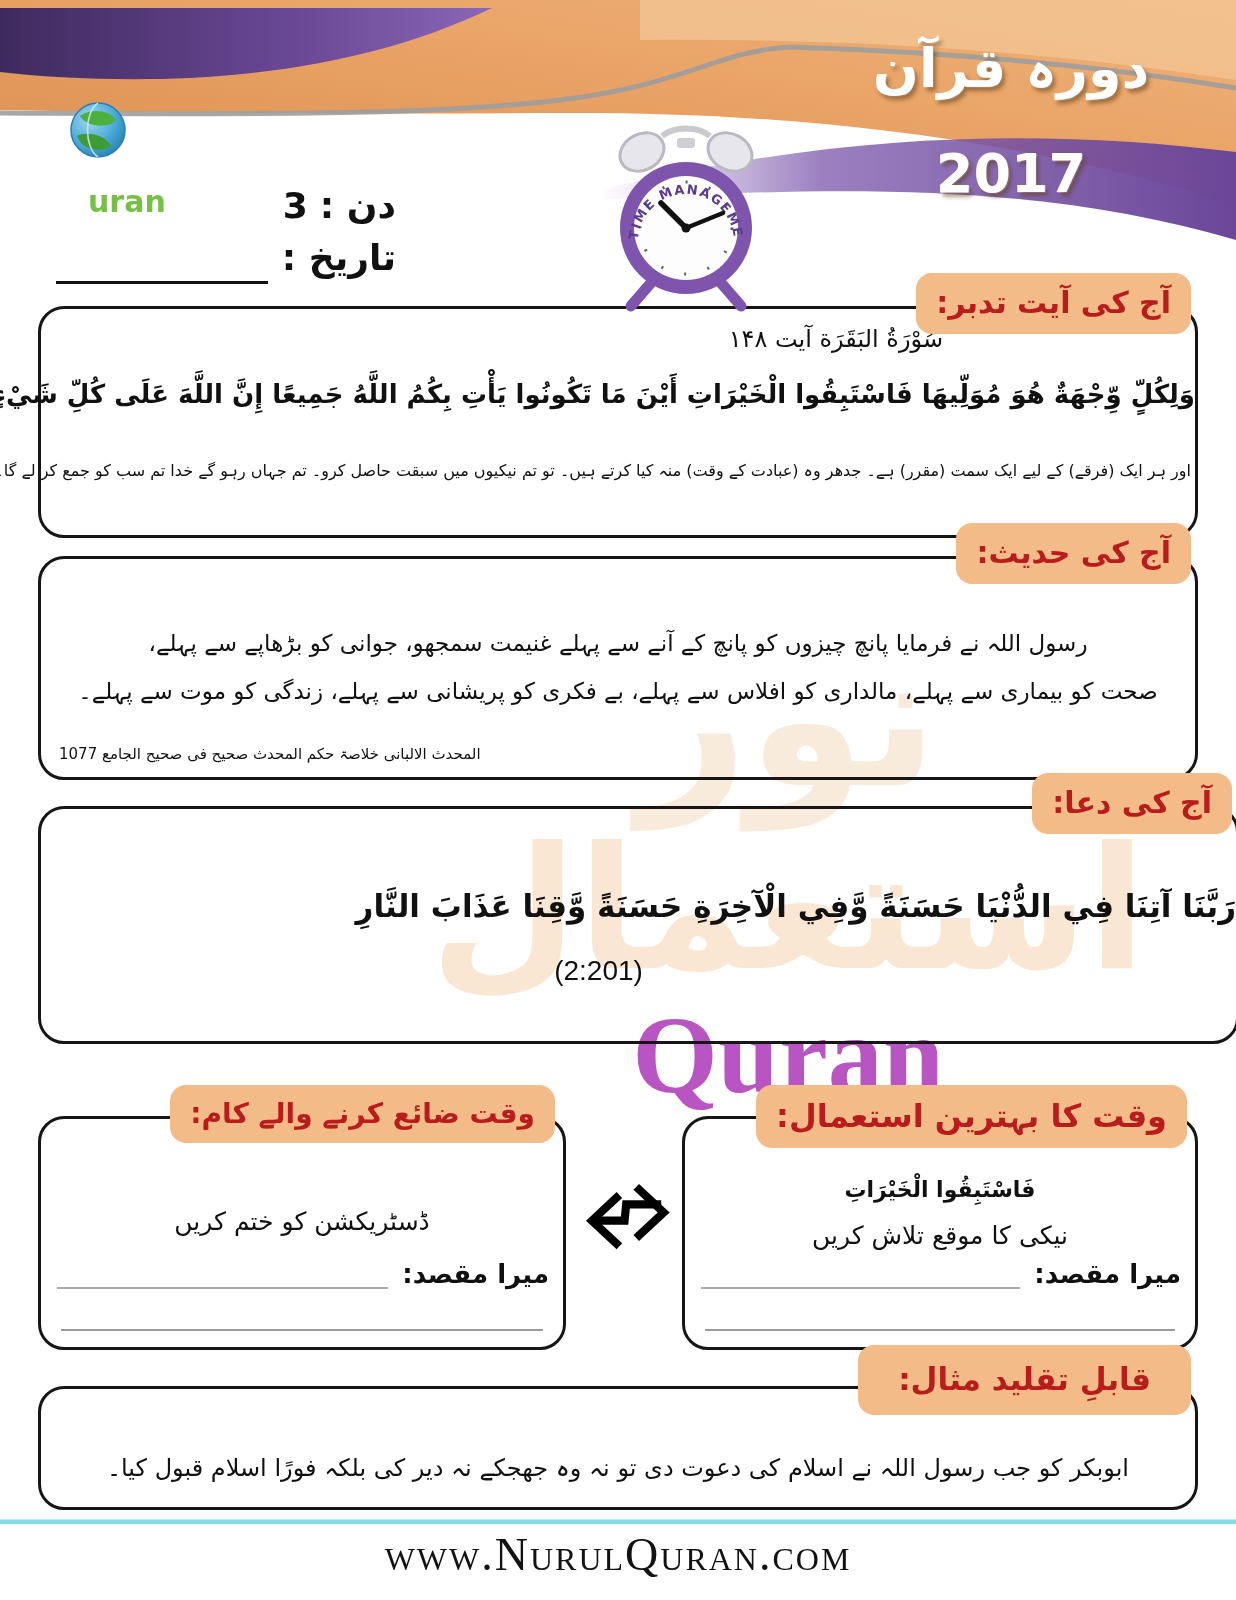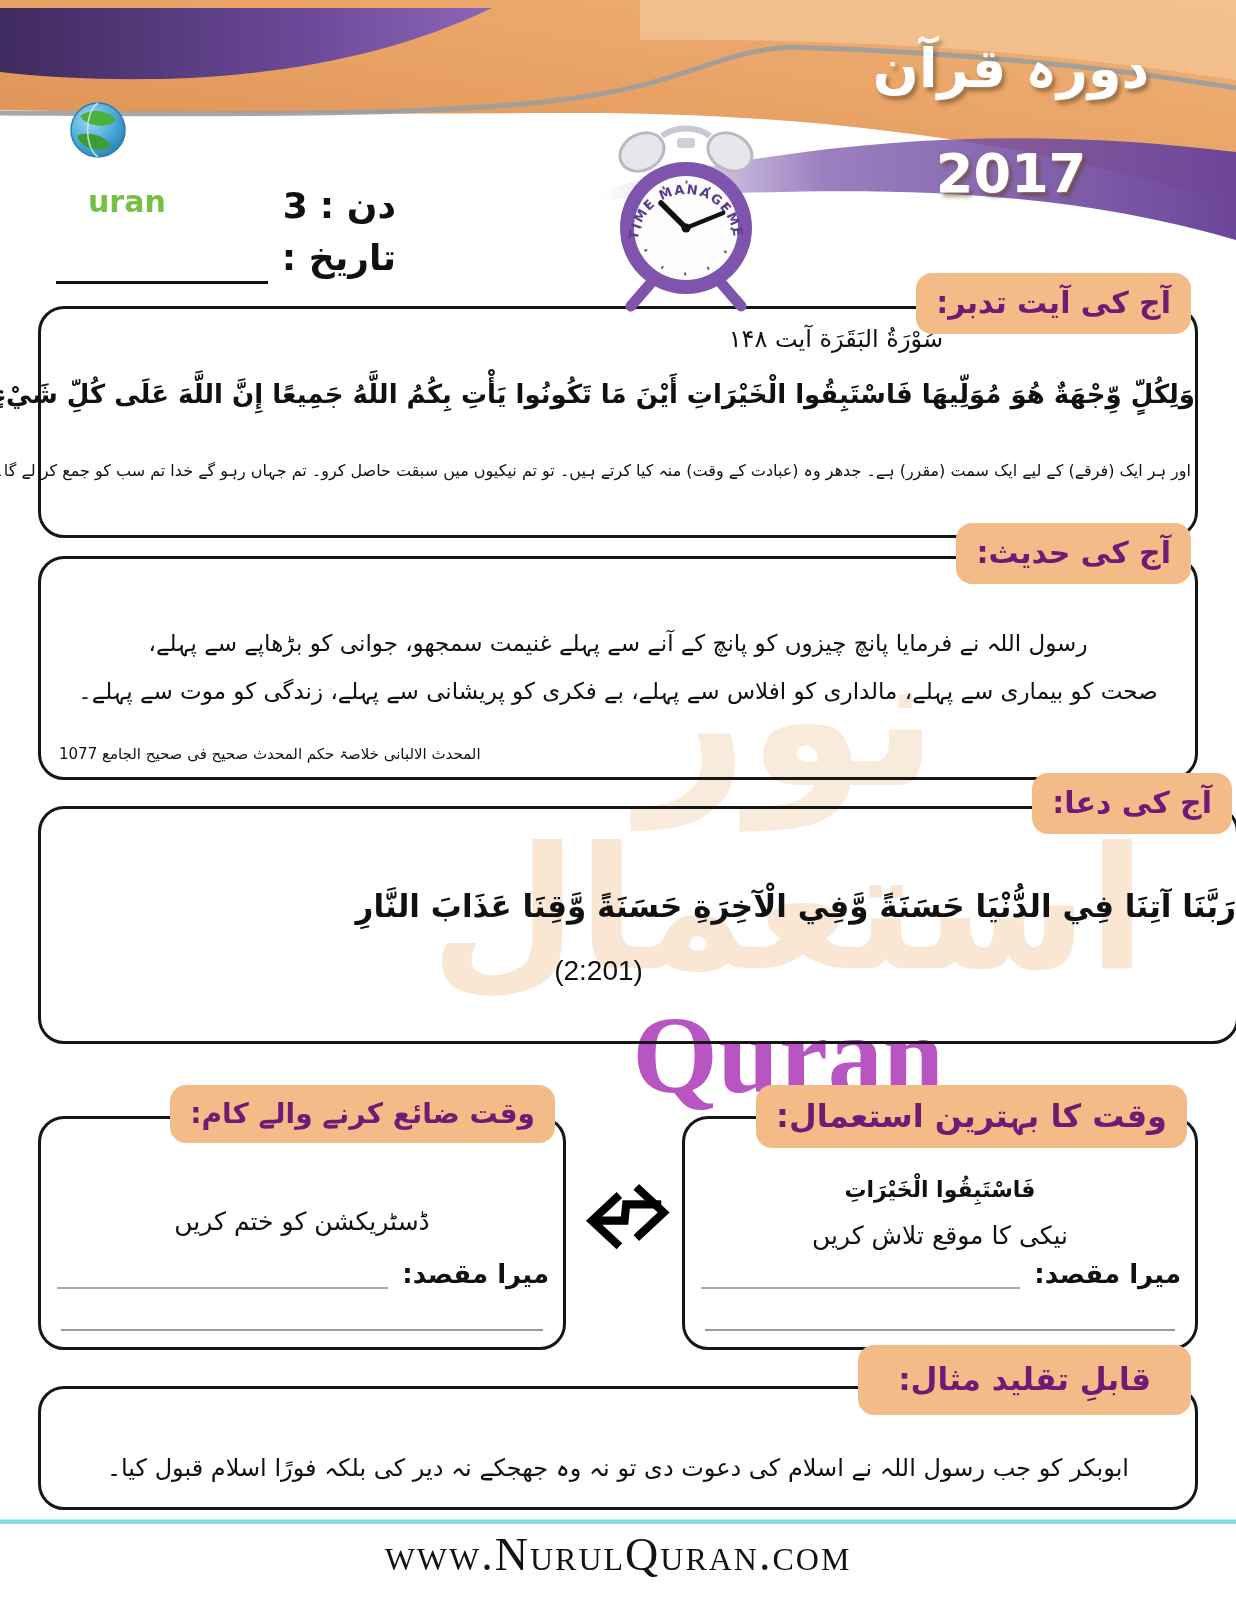--- a/index.html
+++ b/index.html
@@ -25,21 +25,21 @@
 
   
   .watermark{position:absolute;left:430px;top:620px;z-index:0;color:#f8e5cf;direction:rtl;
       font-weight:bold;text-align:center;line-height:1.05;opacity:.75;}
   .watermark .w1{font-size:190px;}
   .watermark .w2{font-size:170px;color:#f7e0c6;}
   .watermark .w3{font-size:110px;color:#a21caf;font-family:Liberation Serif, serif;direction:ltr;}
 
   
   .box{position:absolute;border:3px solid #161616;border-radius:26px;background:transparent;z-index:1;}
-  .tab{position:absolute;background:#f2bb87;border-radius:16px;color:#701a75;font-weight:bold;
+  .tab{position:absolute;background:#f2bb87;border-radius:16px;color:#b91c1c;font-weight:bold;
       direction:rtl;text-align:left;padding:10px 20px;font-size:30px;z-index:3;white-space:nowrap;
       line-height:1.35;}
 
   .box-ayat{left:38px;top:306px;width:1154px;height:226px;}
   .tab-ayat{top:-36px;right:4px;}
   .ayat-ref{position:absolute;top:16px;right:252px;font-size:24px;direction:rtl;white-space:nowrap;}
   .ayat-verse{position:absolute;top:62px;left:0;right:0;text-align:center;direction:rtl;
       font-size:26px;font-weight:bold;white-space:nowrap;line-height:1.8;}
   .ayat-trans{position:absolute;top:148px;left:4px;right:4px;text-align:center;direction:rtl;
       font-size:16px;white-space:nowrap;line-height:1.8;}

